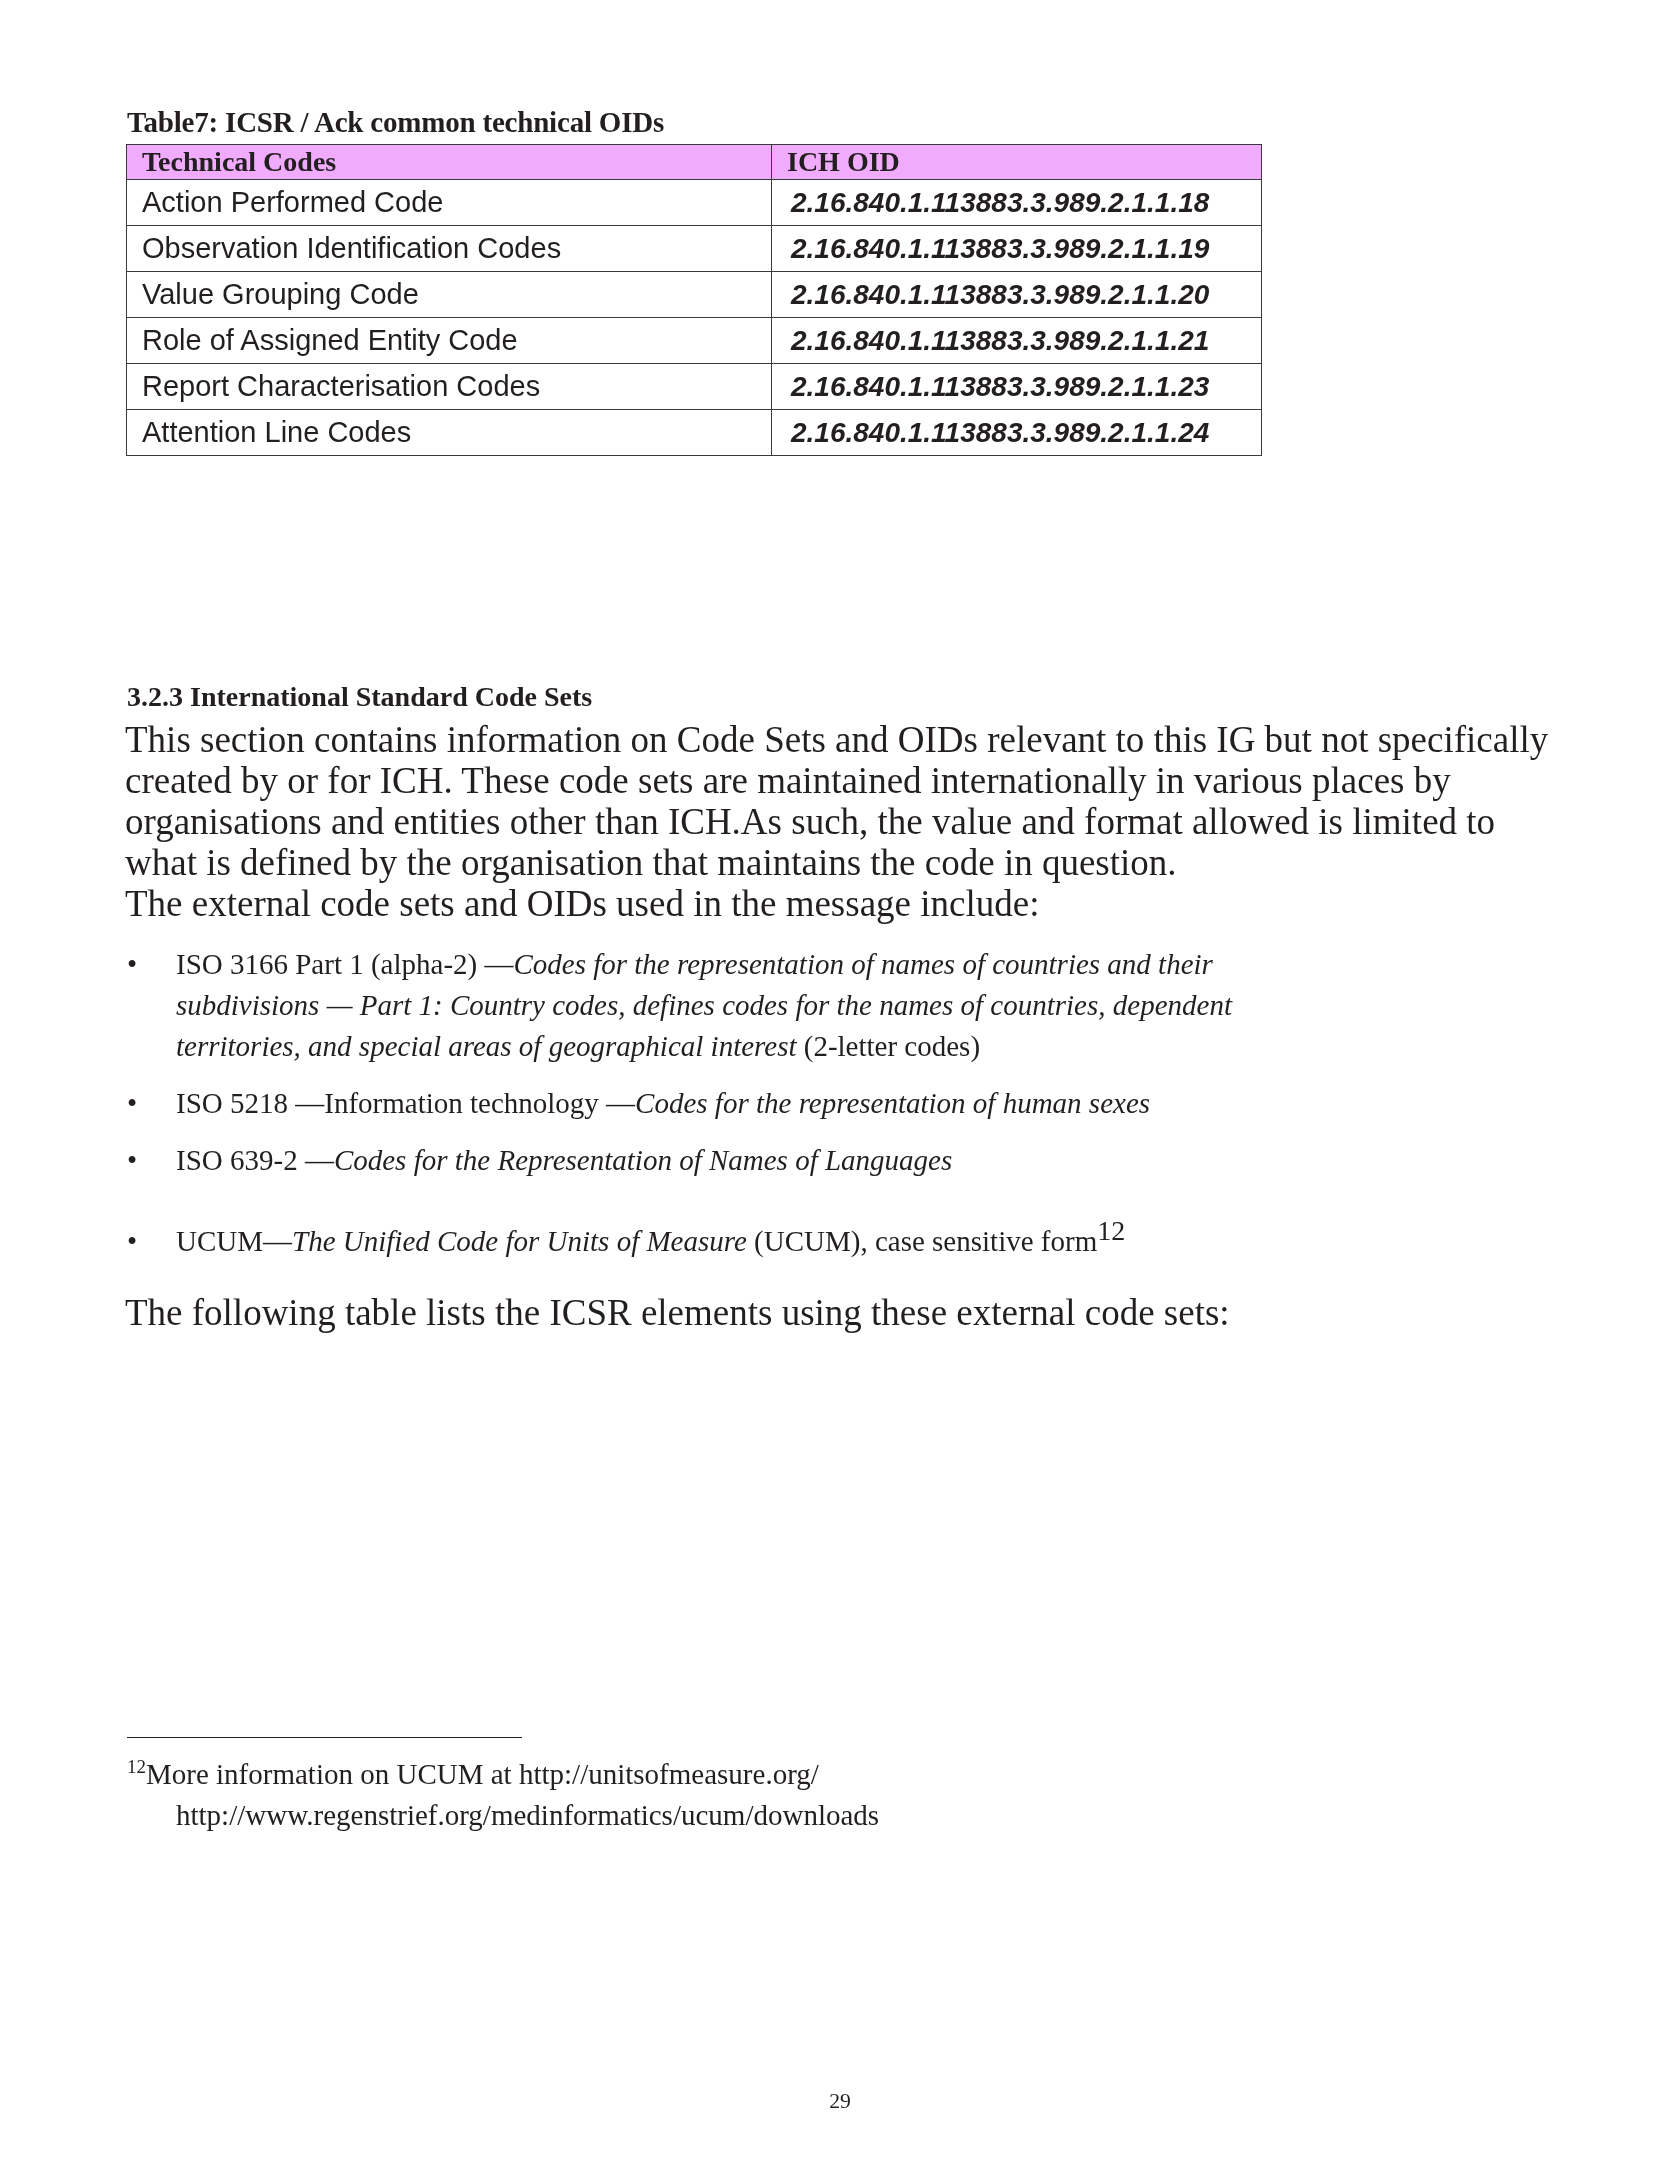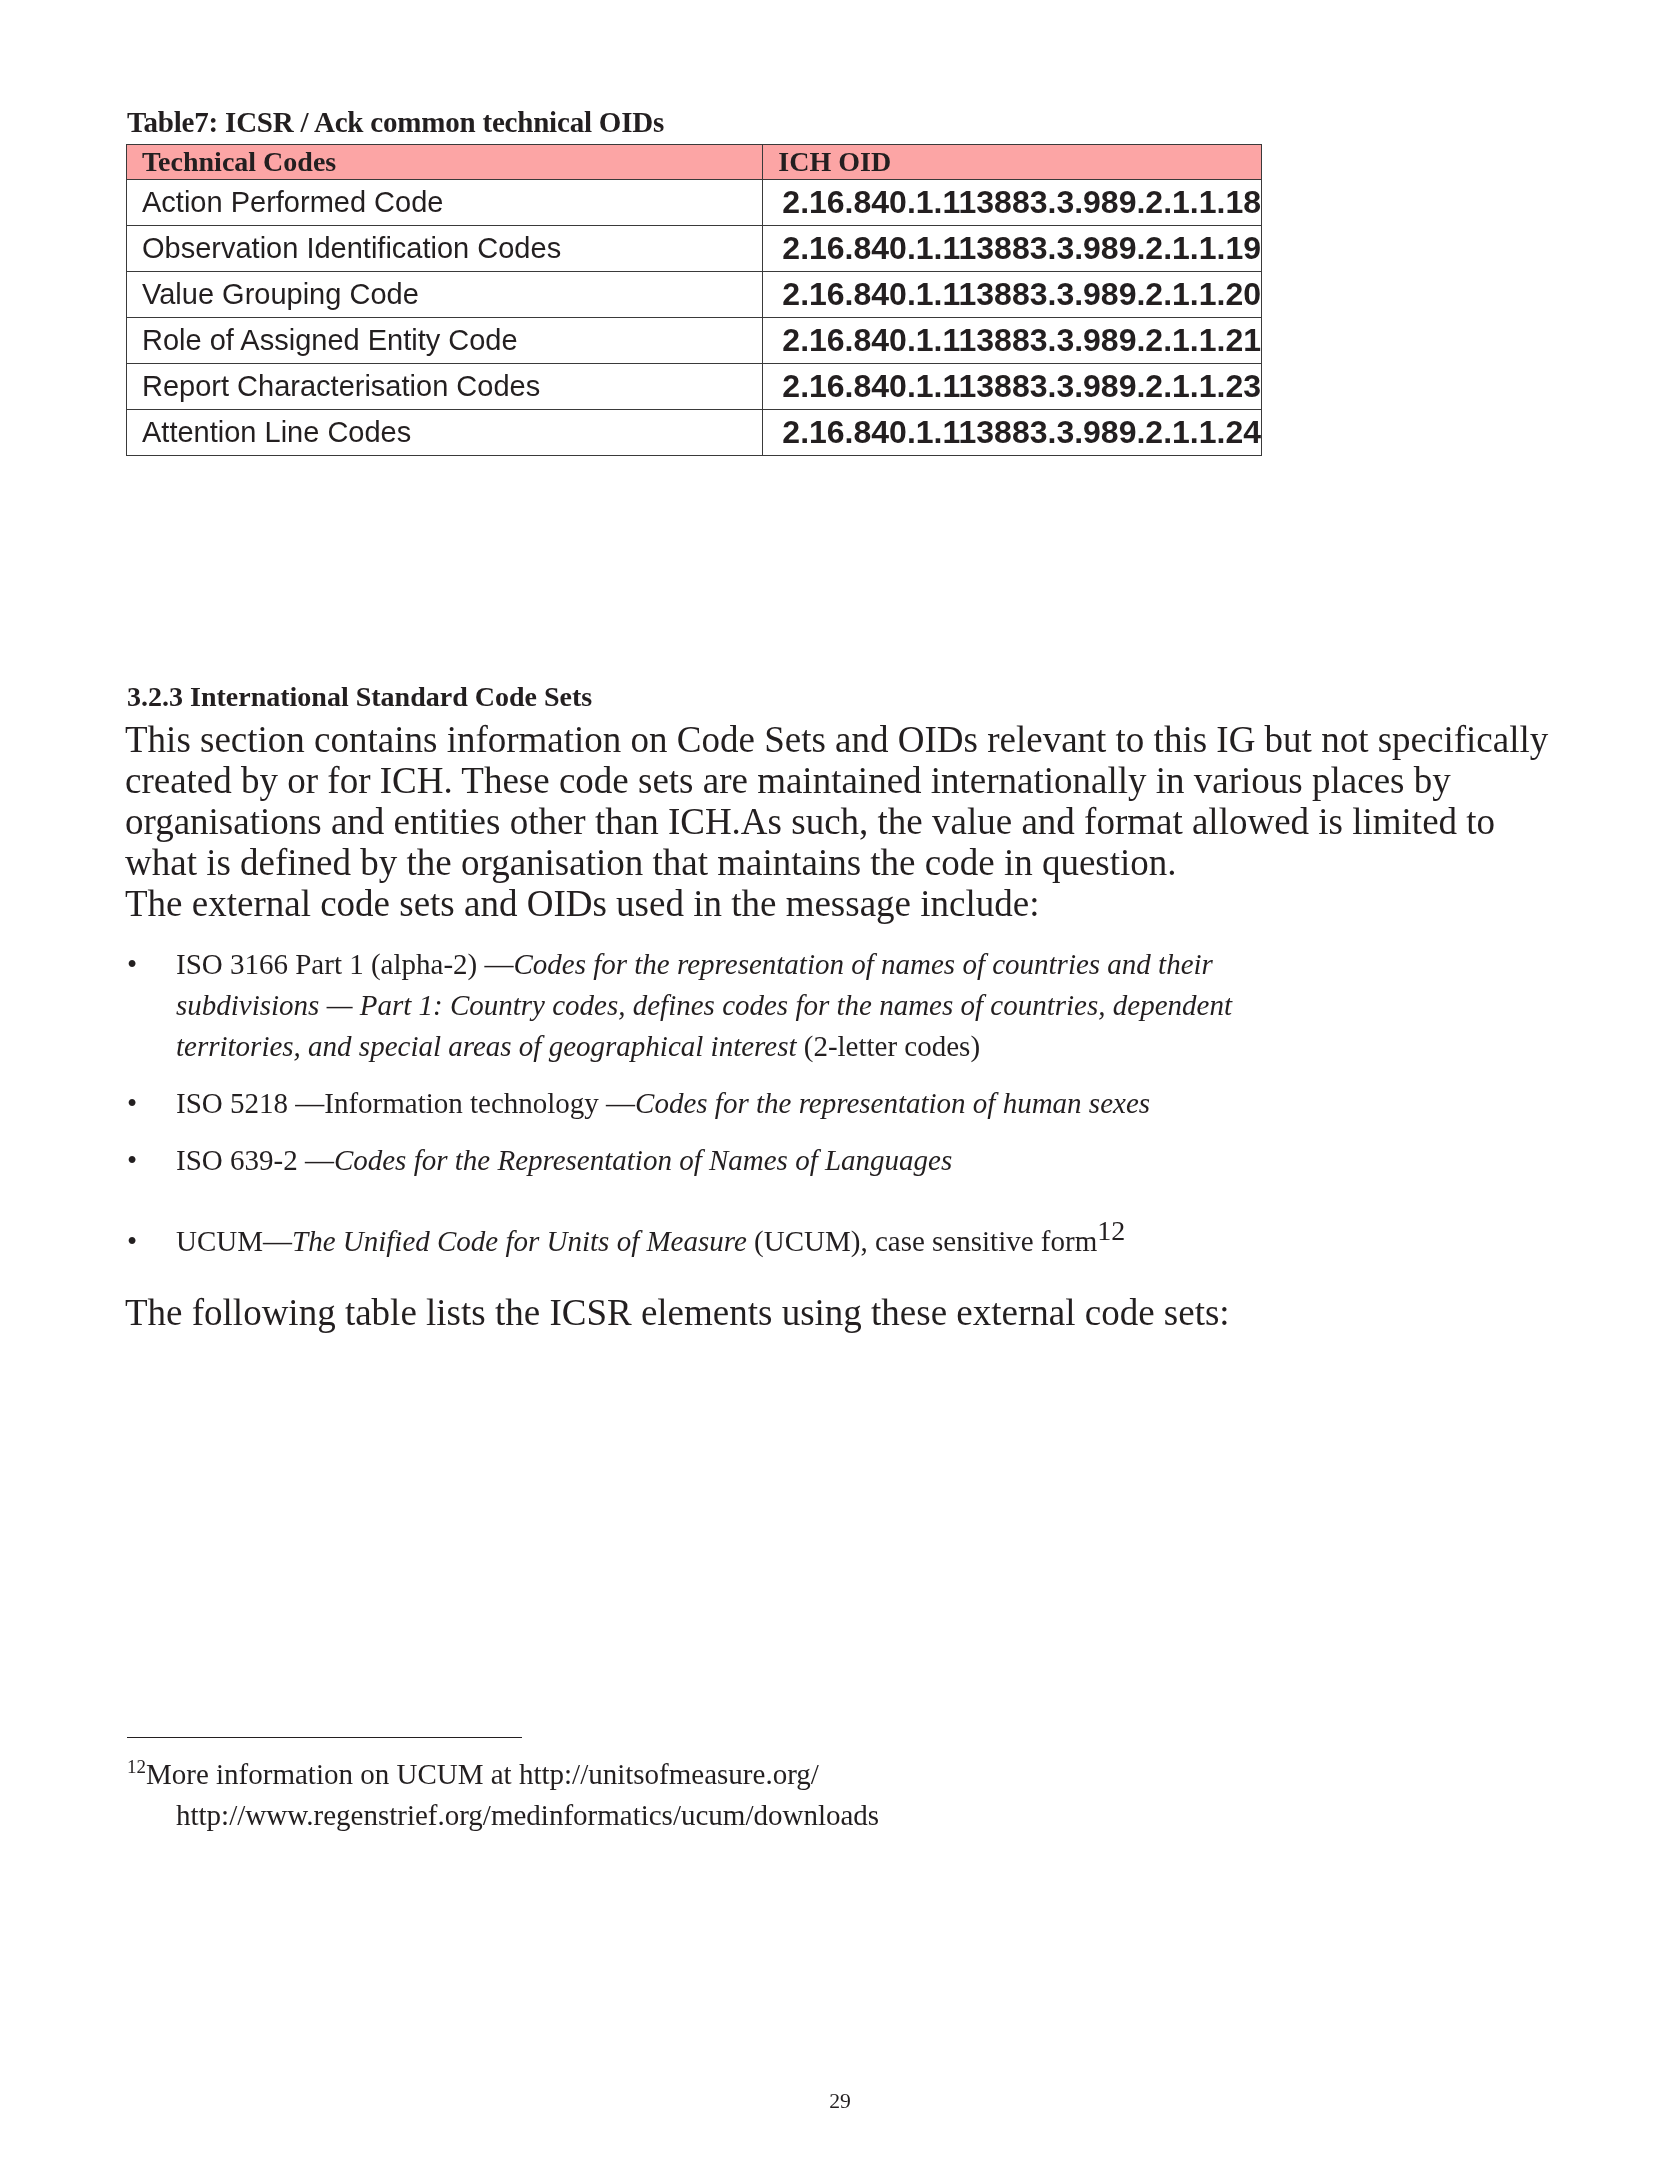--- a/index.html
+++ b/index.html
@@ -18,31 +18,31 @@
       width: 1136px; border-collapse: collapse;
     }
     table.oid-table th, table.oid-table td {
       border: 1.9px solid #3a3a3a;
       padding: 0 0 0 15px;
       text-align: left;
       vertical-align: middle;
       white-space: nowrap;
     }
     table.oid-table th {
-      background: #fca5a5; height: 34px;
+      background: #f0abfc; height: 34px;
       font-family: "Liberation Serif", "DejaVu Serif", serif;
       font-size: 28px; font-weight: bold; margin-top: 12px;
     }
     table.oid-table th.col1 { width: 629px; }
     table.oid-table td {
       height: 45px;
       font-family: "Liberation Sans", "DejaVu Sans", sans-serif;
     }
     table.oid-table td.name { font-size: 29px; }
-    table.oid-table td.oid { font-size: 32px; font-weight: bold; padding-left: 19px; margin-top: 45px; }
+    table.oid-table td.oid { font-size: 28px; font-weight: bold; font-style: italic; padding-left: 19px; margin-top: 45px; }
 
     .section-heading {
       position: absolute; left: 127px; top: 681px;
       font-size: 28px; font-weight: bold;
     }
 
     .para {
       position: absolute; left: 125px; width: 1186px;
       font-size: 37px; line-height: 41px;
     }

